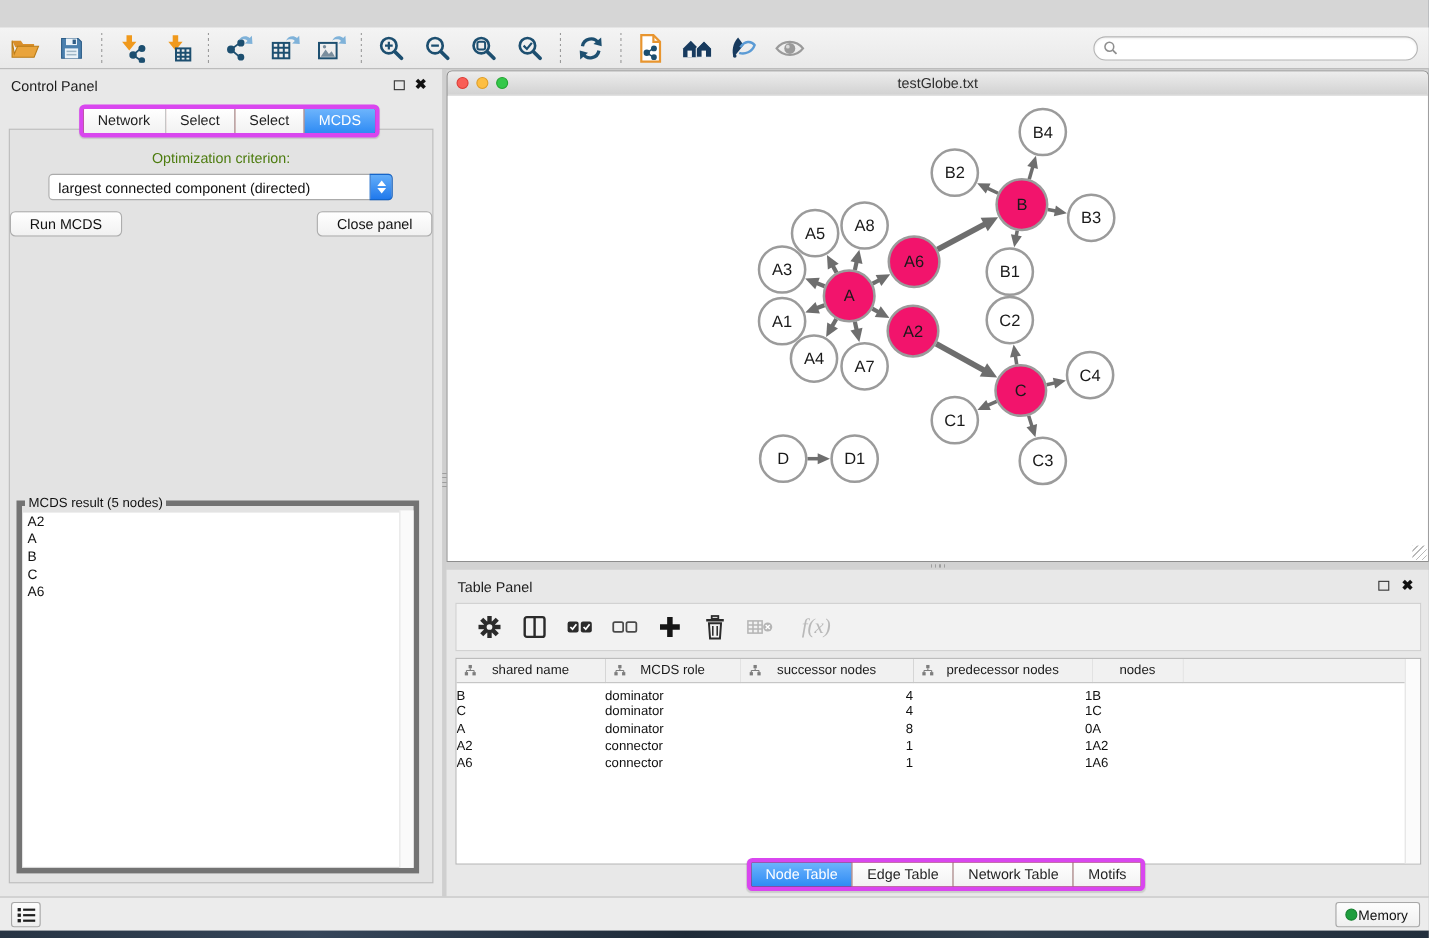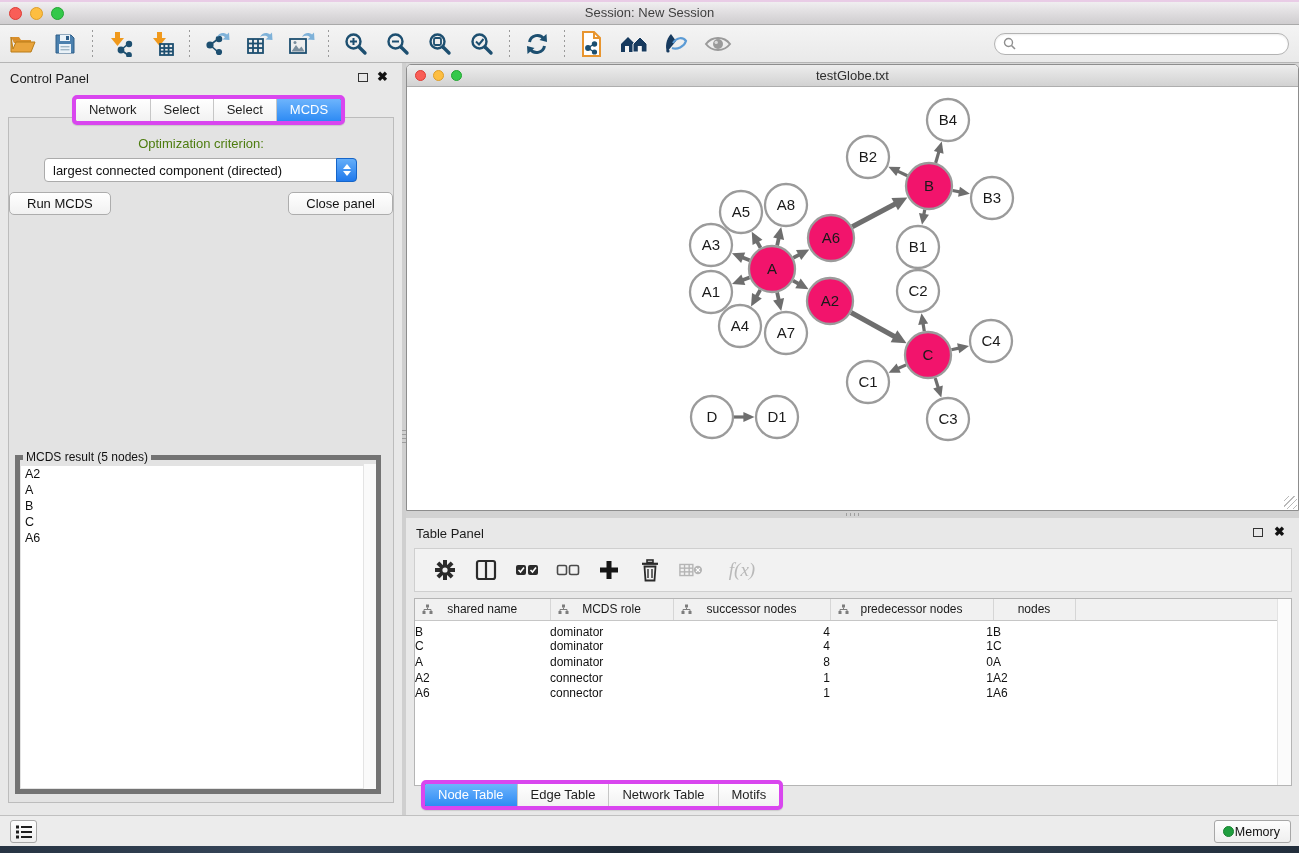--- a/index.html
+++ b/index.html
@@ -106,47 +106,39 @@
   table.data th:last-child { border-right:none; }
   .th-icon { position:absolute; left:7px; top:5px; }
   table.data td { font-size:12px; color:#111; height:15.7px; padding:0; white-space:nowrap; overflow:hidden; }
   td.c0 { padding-left:10px; }
   td.c1 { padding-left:12px; }
   td.c2 { text-align:right; padding-right:16px; }
   td.c3 { text-align:right; padding-right:8px; }
   td.c4 { padding-left:10px; }
   tbody tr:first-child td { padding-top:4px; }
   .table-scroll { position:absolute; right:0; top:0; bottom:0; width:14px; background:#fbfbfb; border-left:1px solid #e2e2e2; }
-  .tp-tabs-row { position:absolute; left:0; width:100%; bottom:5px; display:flex; }
+  .tp-tabs-row { position:absolute; left:0; width:100%; bottom:5px; display:flex; justify-content:center; }
   
   .statusbar { position:absolute; left:0; top:815px; width:100%; height:31px;
                background:#ececec; border-top:1px solid #c0c0c0; }
   .list-btn { position:absolute; left:10px; top:4px; width:27px; height:23px;
               background:linear-gradient(#fdfdfd,#ededed); border:1px solid #a7a7a7; border-radius:3px;
               display:flex; align-items:center; justify-content:center; }
   .mem-btn { position:absolute; right:8px; top:4px; height:23px; padding:0 10px 0 8px;
              background:linear-gradient(#fdfdfd,#efefef); border:1px solid #a7a7a7; border-radius:3px;
              display:flex; align-items:center; gap:1px; font-size:12.5px; color:#111; }
   .mem-dot { width:11px; height:11px; border-radius:50%; background:#1f9e3e; border:1px solid #178231; }
   .desktop-strip { position:absolute; left:0; bottom:0; width:100%; height:7px;
       background:linear-gradient(90deg,#273443,#36465a 22%,#1f2b38 48%,#31404f 70%,#222e3c); }
 </style>
 </head>
 <body>
 
 <div class="app">
 
-  <div class="titlebar">
-    <div class="lights">
-      <span class="light red"></span>
-      <span class="light yellow"></span>
-      <span class="light green"></span>
-    </div>
-    <div class="title">Session: New Session</div>
-  </div>
 
   <div class="toolbar">
     <span class="tbtn">
       <svg width="28" height="24" viewBox="0 0 28 24">
         <path d="M2 5 h8 l2 3 h10 v3 H5 Z" fill="#d98f2b"></path>
         <path d="M2 5 V20 H22 L26 10 H7 L4 17 Z" fill="#e9a43c" stroke="#b97c18" stroke-width="1"></path>
       </svg>
     </span>
     <span class="tbtn">
       <svg width="24" height="24" viewBox="0 0 24 24">

